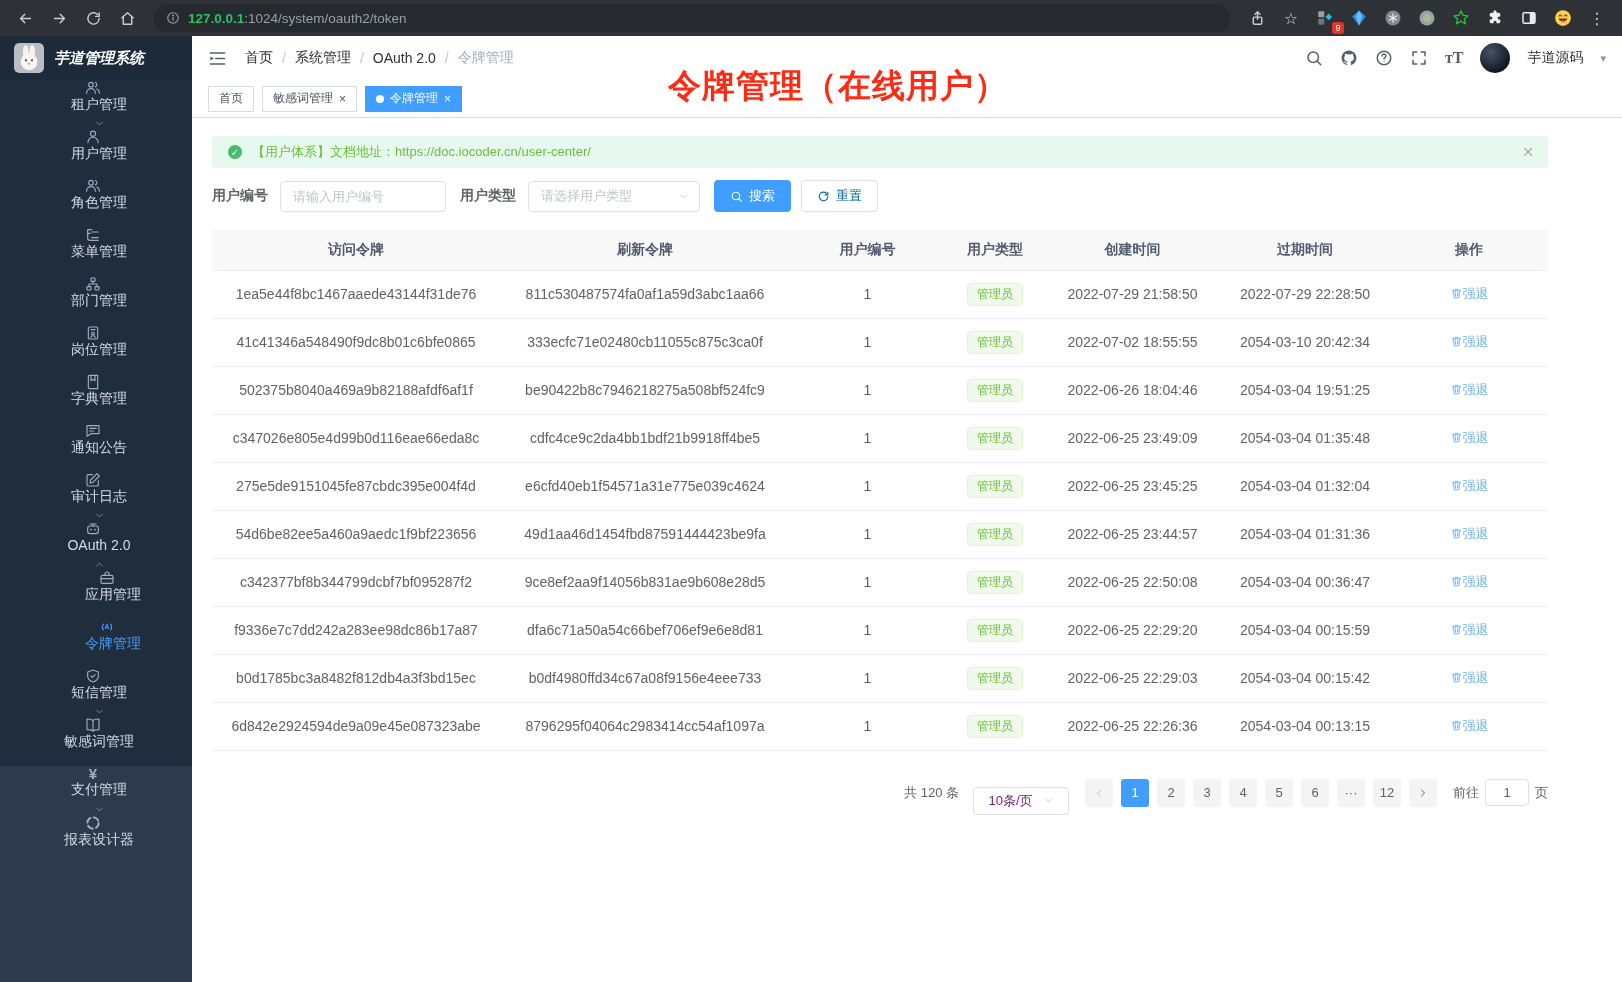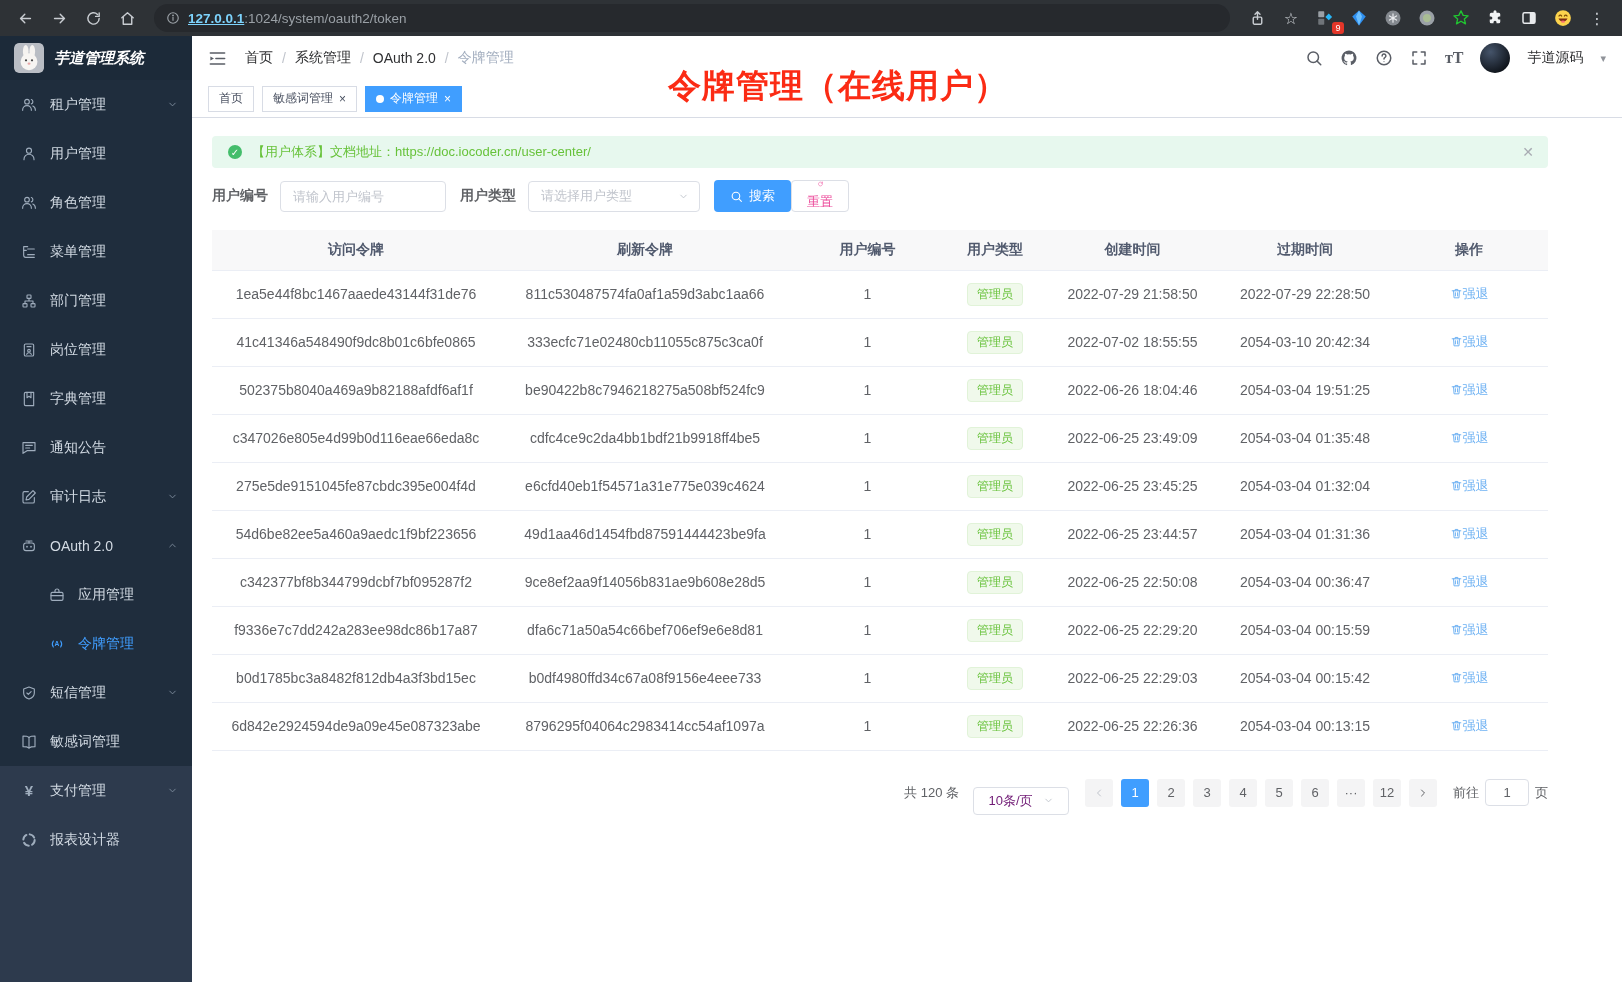--- a/index.html
+++ b/index.html
@@ -8,36 +8,36 @@
     font-family:"Liberation Sans","DejaVu Sans",sans-serif;
     background:#fff; font-size:14px;
   }
   
   .browser-bar{height:36px;background:#2e3236;display:flex;align-items:center;padding:0 8px;color:#c9cdd2;}
   .bicon{width:34px;height:28px;display:flex;align-items:center;justify-content:center;cursor:pointer;flex:none;}
   .bicon svg{width:17px;height:17px;fill:none;stroke:#c9cdd2;stroke-width:2;stroke-linecap:round;stroke-linejoin:round;}
   .omnibox{flex:1;height:28px;margin:0 10px;background:#26292d;border-radius:14px;display:flex;align-items:center;padding:0 12px;gap:8px;min-width:0;}
   .omnibox svg{width:14px;height:14px;fill:none;stroke:#9aa0a6;stroke-width:2;stroke-linecap:round;}
   .url{font-size:13.5px;white-space:nowrap;}
-  .url b{color:#7dd3fc;font-weight:700;text-decoration:underline;}
+  .url b{color:#22c55e;font-weight:700;}
   .url span{color:#9aa0a6;font-weight:400;}
   .ext{position:relative;}
   .ext svg{width:18px;height:18px;stroke:none;}
   .ext-badge{position:absolute;right:-2px;bottom:-2px;background:#e33629;color:#fff;font-size:9px;min-width:12px;height:12px;border-radius:3px;display:flex;align-items:center;justify-content:center;padding:0 2px;}
   .star-glyph{font-size:16px;color:#c9cdd2;}
   .kebab{font-size:16px;color:#c9cdd2;letter-spacing:0;}
   
   .app{display:flex;height:946px;}
   
   .sidebar{width:192px;background:#1f2d3d;display:flex;flex-direction:column;flex:none;}
   .logo{height:44px;background:#1c2a39;display:flex;align-items:center;padding:0 14px;gap:10px;flex:none;}
   .logo-img{width:30px;height:30px;border-radius:5px;overflow:hidden;flex:none;}
   .logo-img svg{width:30px;height:30px;display:block;}
   .logo-title{color:#fff;font-size:15px;font-weight:700;white-space:nowrap;font-style:italic;}
-  .menu-item{height:49px;display:flex;align-items:center;padding:0 14px 0 20px;cursor:pointer;color:#d3dbe4;}
+  .menu-item{height:49px;display:flex;align-items:center;padding:0 14px 0 20px;cursor:pointer;color:#d3dbe4;flex-direction:column;}
   .menu-item.child{padding-left:48px;}
   .mi-ico{width:18px;margin-right:12px;display:flex;justify-content:center;color:#9fadbd;flex:none;}
   .mi-ico svg{width:16px;height:16px;fill:none;stroke:currentColor;stroke-width:1.7;stroke-linecap:round;stroke-linejoin:round;display:block;}
   .txt-ico{font-style:normal;font-weight:700;font-size:15px;line-height:1;}
   .mi-label{flex:1;font-size:14px;}
   .mi-arrow{color:#7e8c9d;display:flex;}
   .mi-arrow svg{width:11px;height:11px;fill:none;stroke:currentColor;stroke-width:2;stroke-linecap:round;stroke-linejoin:round;}
   .mi-arrow.up svg{transform:rotate(180deg);}
   .menu-item.active .mi-label,.menu-item.active .mi-ico{color:#409eff;}
   .sidebar-bottom{flex:1;background:#2d3a4d;}
@@ -72,21 +72,21 @@
   .filters{margin-top:12px;display:flex;align-items:center;height:32px;}
   .f-label{font-weight:700;color:#606266;margin-right:12px;font-size:14px;white-space:nowrap;}
   .f-input{width:166px;height:31px;border:1px solid #dcdfe6;border-radius:4px;padding:0 12px;font-size:13px;color:#606266;outline:none;font-family:inherit;}
   .f-input::placeholder{color:#c0c4cc;}
   .f-sep{width:14px;}
   .f-select{width:172px;height:31px;border:1px solid #dcdfe6;border-radius:4px;padding:0 10px 0 12px;font-size:13px;color:#c0c4cc;display:flex;align-items:center;justify-content:space-between;cursor:pointer;}
   .f-select svg{width:11px;height:11px;fill:none;stroke:#c0c4cc;stroke-width:2;stroke-linecap:round;stroke-linejoin:round;}
   .btn{height:32px;border-radius:4px;display:flex;align-items:center;gap:6px;padding:0 15px;font-size:13px;cursor:pointer;border:1px solid transparent;white-space:nowrap;}
   .btn svg{width:13px;height:13px;fill:none;stroke:currentColor;stroke-width:2;stroke-linecap:round;stroke-linejoin:round;}
   .btn-search{background:#409eff;color:#fff;margin-left:14px;}
-  .btn-reset{background:#fff;border-color:#dcdfe6;color:#ec4899;flex-direction:column;}
+  .btn-reset{background:#fff;border-color:#dcdfe6;color:#0369a1;margin-left:10px;}
   
   table{margin-top:18px;width:1336px;border-collapse:collapse;table-layout:fixed;font-size:14px;color:#606266;}
   thead th{height:40px;background:#f8f8f9;color:#515a6e;font-weight:700;font-size:14px;border-bottom:1px solid #ebeef5;text-align:center;}
   tbody td{height:48px;border-bottom:1px solid #ebeef5;text-align:center;white-space:nowrap;overflow:hidden;}
   .tag-admin{display:inline-block;padding:2px 9px;font-size:12px;color:#67c23a;background:#f0f9eb;border:1px solid #e1f3d8;border-radius:4px;line-height:17px;}
   .action-link{color:#6db1f3;font-size:13px;display:inline-flex;align-items:center;cursor:pointer;}
   .action-link svg{width:13px;height:13px;fill:none;stroke:currentColor;stroke-width:1.8;stroke-linecap:round;stroke-linejoin:round;}
   
   .pagination{width:1336px;margin-top:20px;display:flex;justify-content:flex-end;align-items:center;gap:8px;font-size:13px;color:#606266;}
   .p-total{margin-right:6px;}

